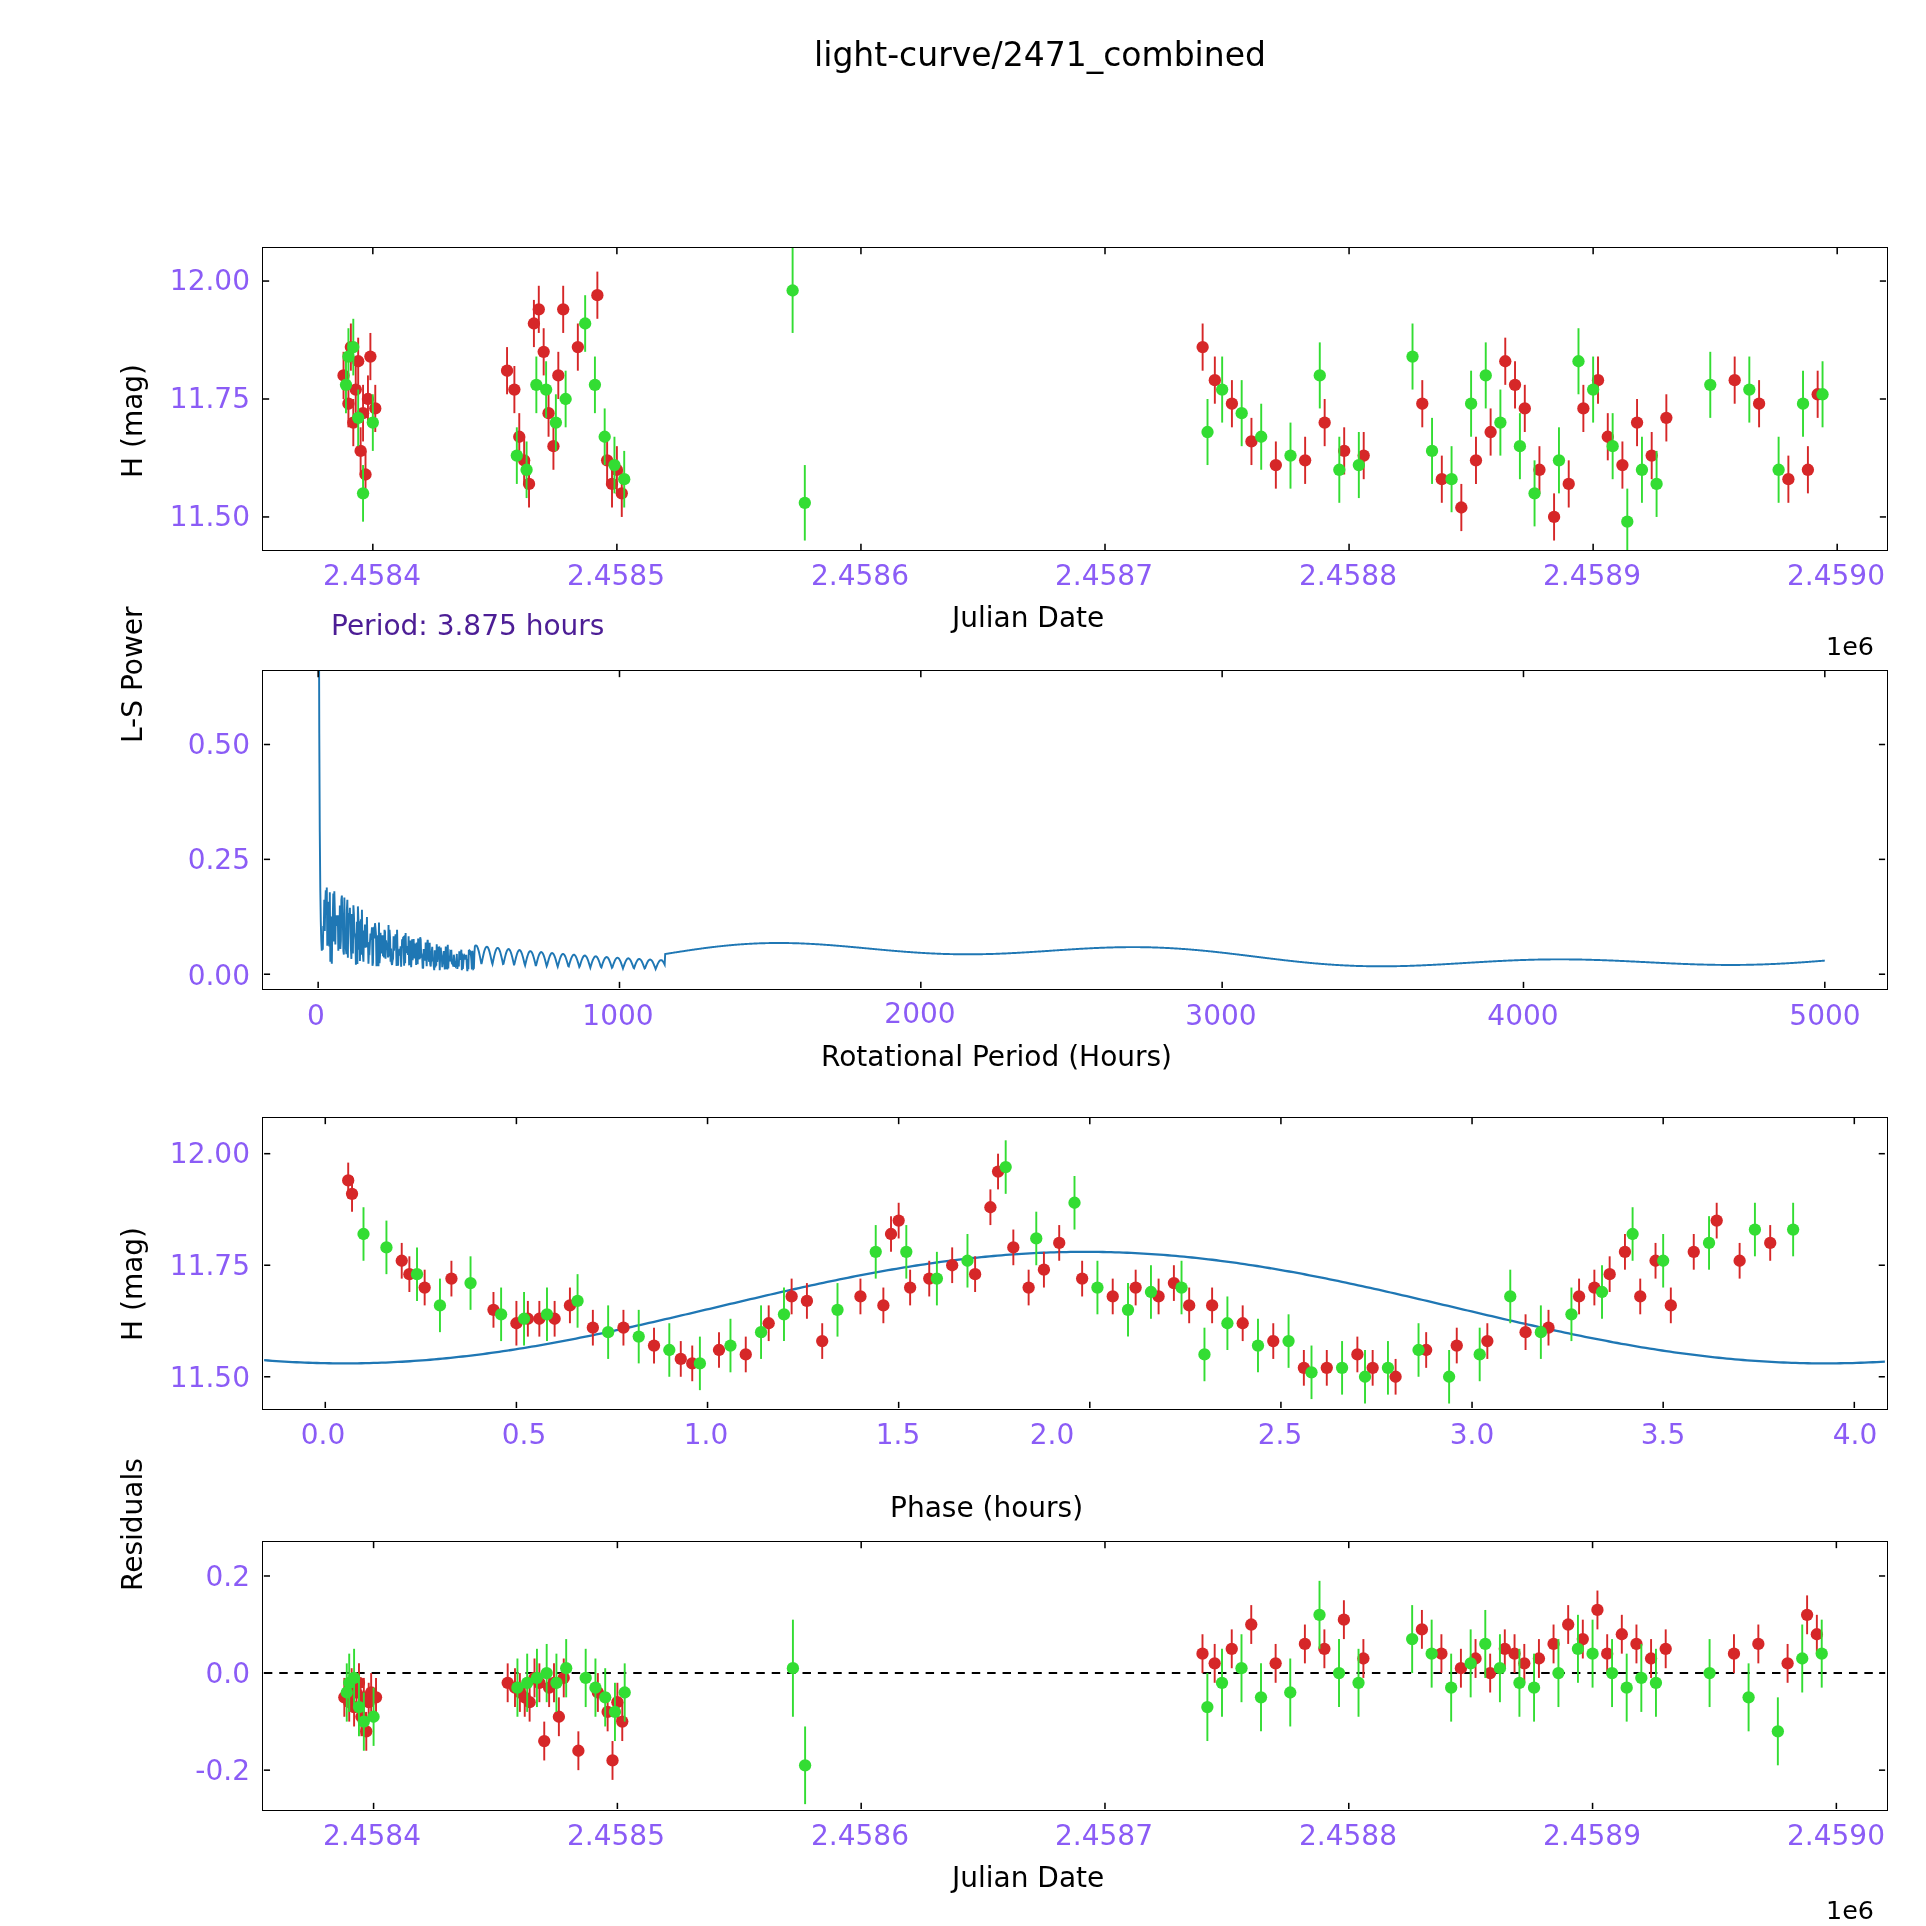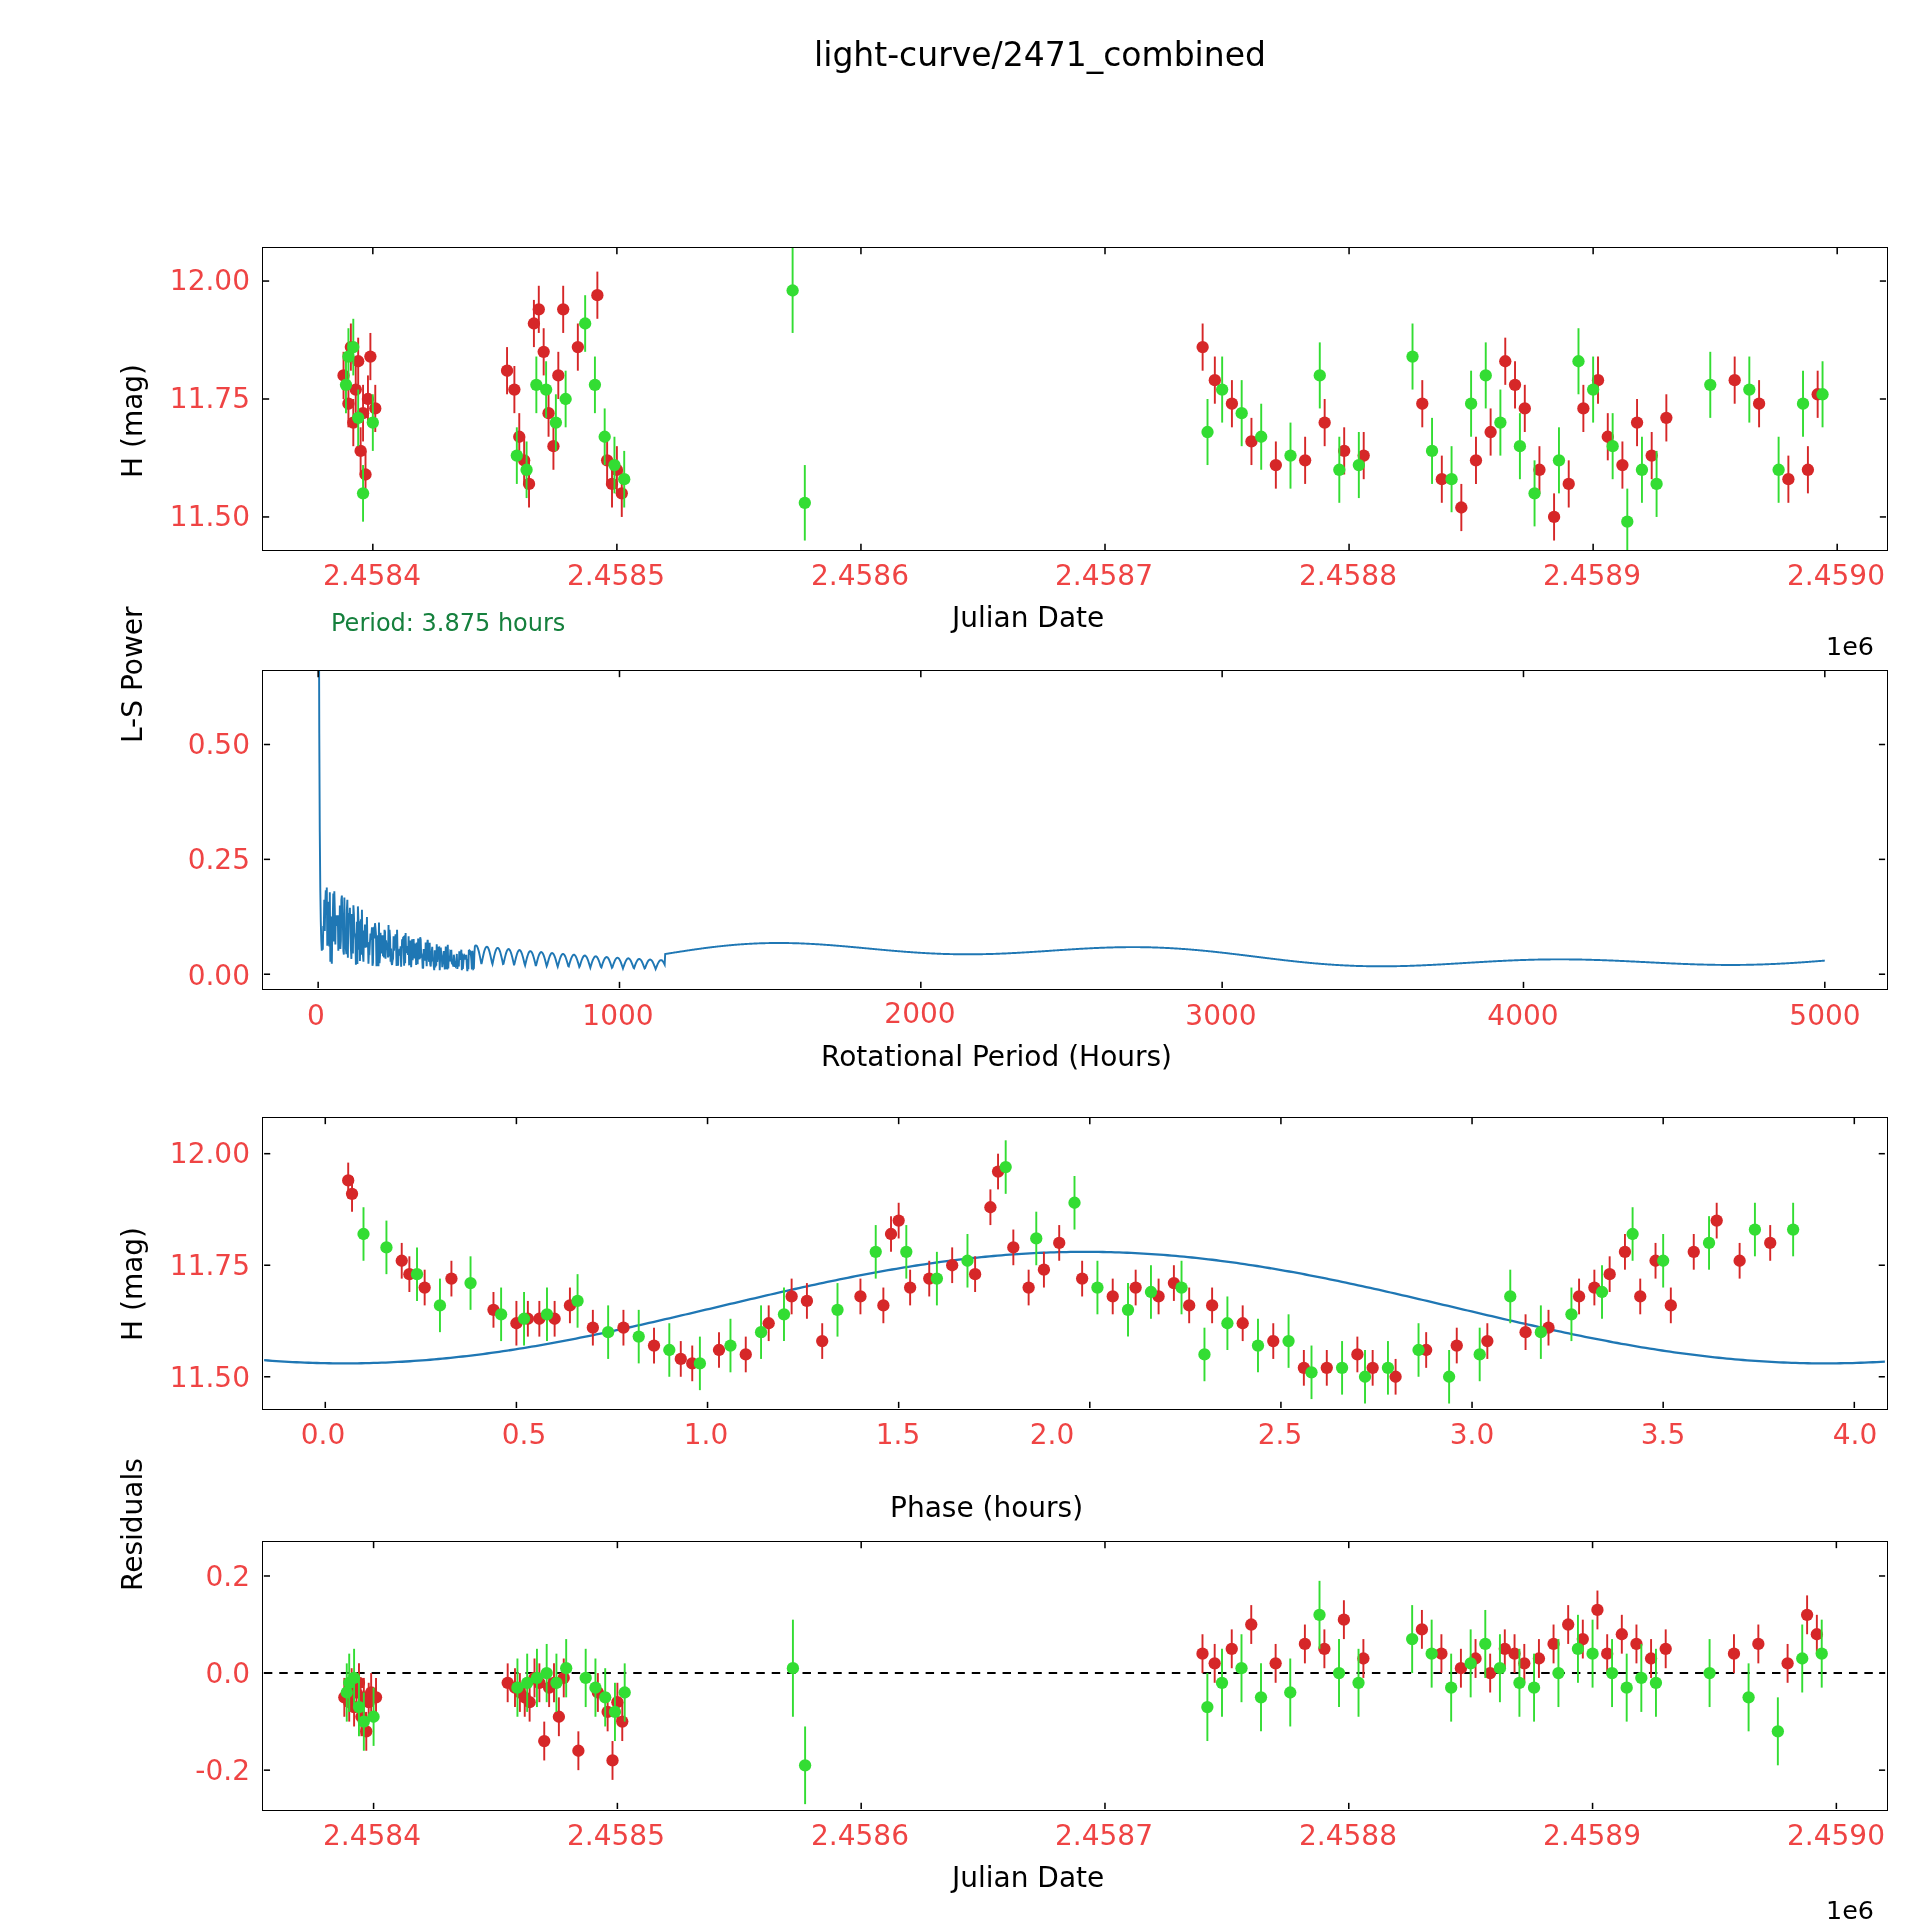--- a/index.html
+++ b/index.html
@@ -1,23 +1,23 @@
 <!DOCTYPE html>
 <html style="font-size:6.2px"><head>
 <meta charset="utf-8">
 <style>
   html,body{margin:0;padding:0;background:#ffffff;}
   body{width:2080px;height:2080px;font-family:"DejaVu Sans","Liberation Sans",sans-serif;color:#000;}
   .page{position:relative;width:2080px;height:2080px;}
   .title{position:absolute;left:0;top:35px;width:2080px;text-align:center;font-size:33px;color:#000;}
   .panel{position:absolute;box-sizing:border-box;border:1.2px solid #000;background:#fff;}
   .axis-label{position:absolute;font-size:28px;color:#000;white-space:nowrap;}
-  .tick{position:absolute;font-size:28px;color:#ef4444;white-space:nowrap;}
+  .tick{position:absolute;font-size:28px;color:#8b5cf6;white-space:nowrap;}
   .ylab{position:absolute;font-size:28px;color:#000;white-space:nowrap;transform-origin:left top;transform:rotate(-90deg);}
-  .note{position:absolute;font-size:24px;color:#15803d;white-space:nowrap;}
+  .note{position:absolute;font-size:28px;color:#4c1d95;white-space:nowrap;}
   .offset{position:absolute;font-size:25.4px;color:#000;white-space:nowrap;margin-top:11px;}
   svg{display:block;}
   .pt{stroke-width:0;}
   .ebar{stroke-width:5;}
 </style>
 </head>
 <body>
 
 <div class="page">
 

